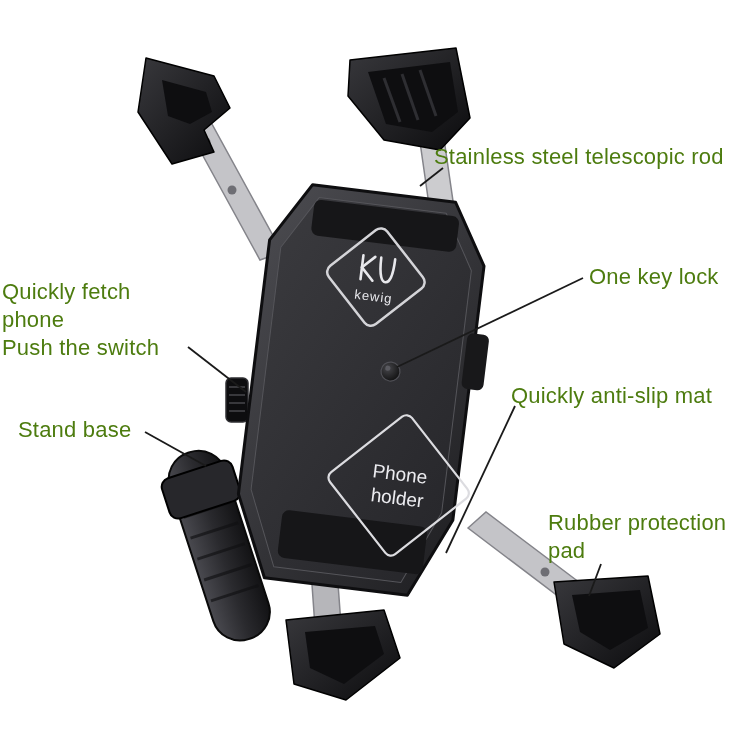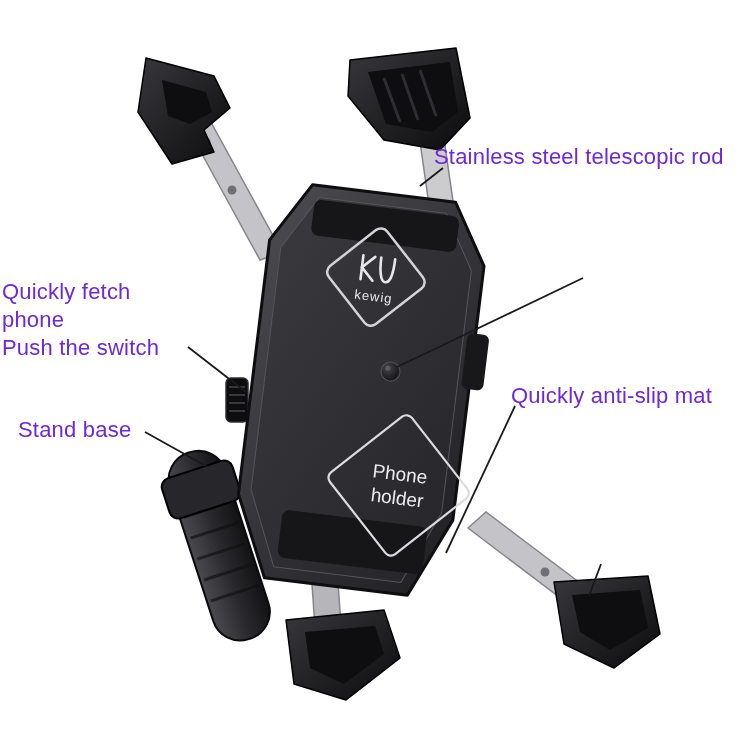--- a/index.html
+++ b/index.html
@@ -15,21 +15,21 @@
     background: #ffffff;
     overflow: hidden;
   }
   #product-svg {
     position: absolute;
     left: 0;
     top: 0;
   }
   .label {
     position: absolute;
-    color: #6d28d9;
+    color: #4d7c0f;
     font-size: 22px;
     line-height: 28px;
     letter-spacing: 0.2px;
     white-space: pre-line;
   }
   .label-rod   { left: 434px; top: 143px; }
   .label-lock  { left: 589px; top: 263px; }
   .label-quick { left: 2px;   top: 278px; }
   .label-stand { left: 18px;  top: 416px; }
   .label-mat   { left: 511px; top: 382px; }
@@ -149,19 +149,22 @@
       <line x1="443" y1="168" x2="420" y2="186"></line>
       <line x1="583" y1="278" x2="397" y2="367"></line>
       <line x1="188" y1="347" x2="246" y2="392"></line>
       <line x1="145" y1="432" x2="206" y2="466"></line>
       <line x1="515" y1="406" x2="446" y2="553"></line>
       <line x1="601" y1="564" x2="589" y2="596"></line>
     </g>
   </svg>
 
   <div class="label label-rod">Stainless steel telescopic rod</div>
+  <div class="label label-lock">One key lock</div>
   <div class="label label-quick">Quickly fetch
 phone
 Push the switch</div>
   <div class="label label-stand">Stand base</div>
   <div class="label label-mat">Quickly anti-slip mat</div>
+  <div class="label label-pad">Rubber protection
+pad</div>
 
 </div>
 
 </body></html>

